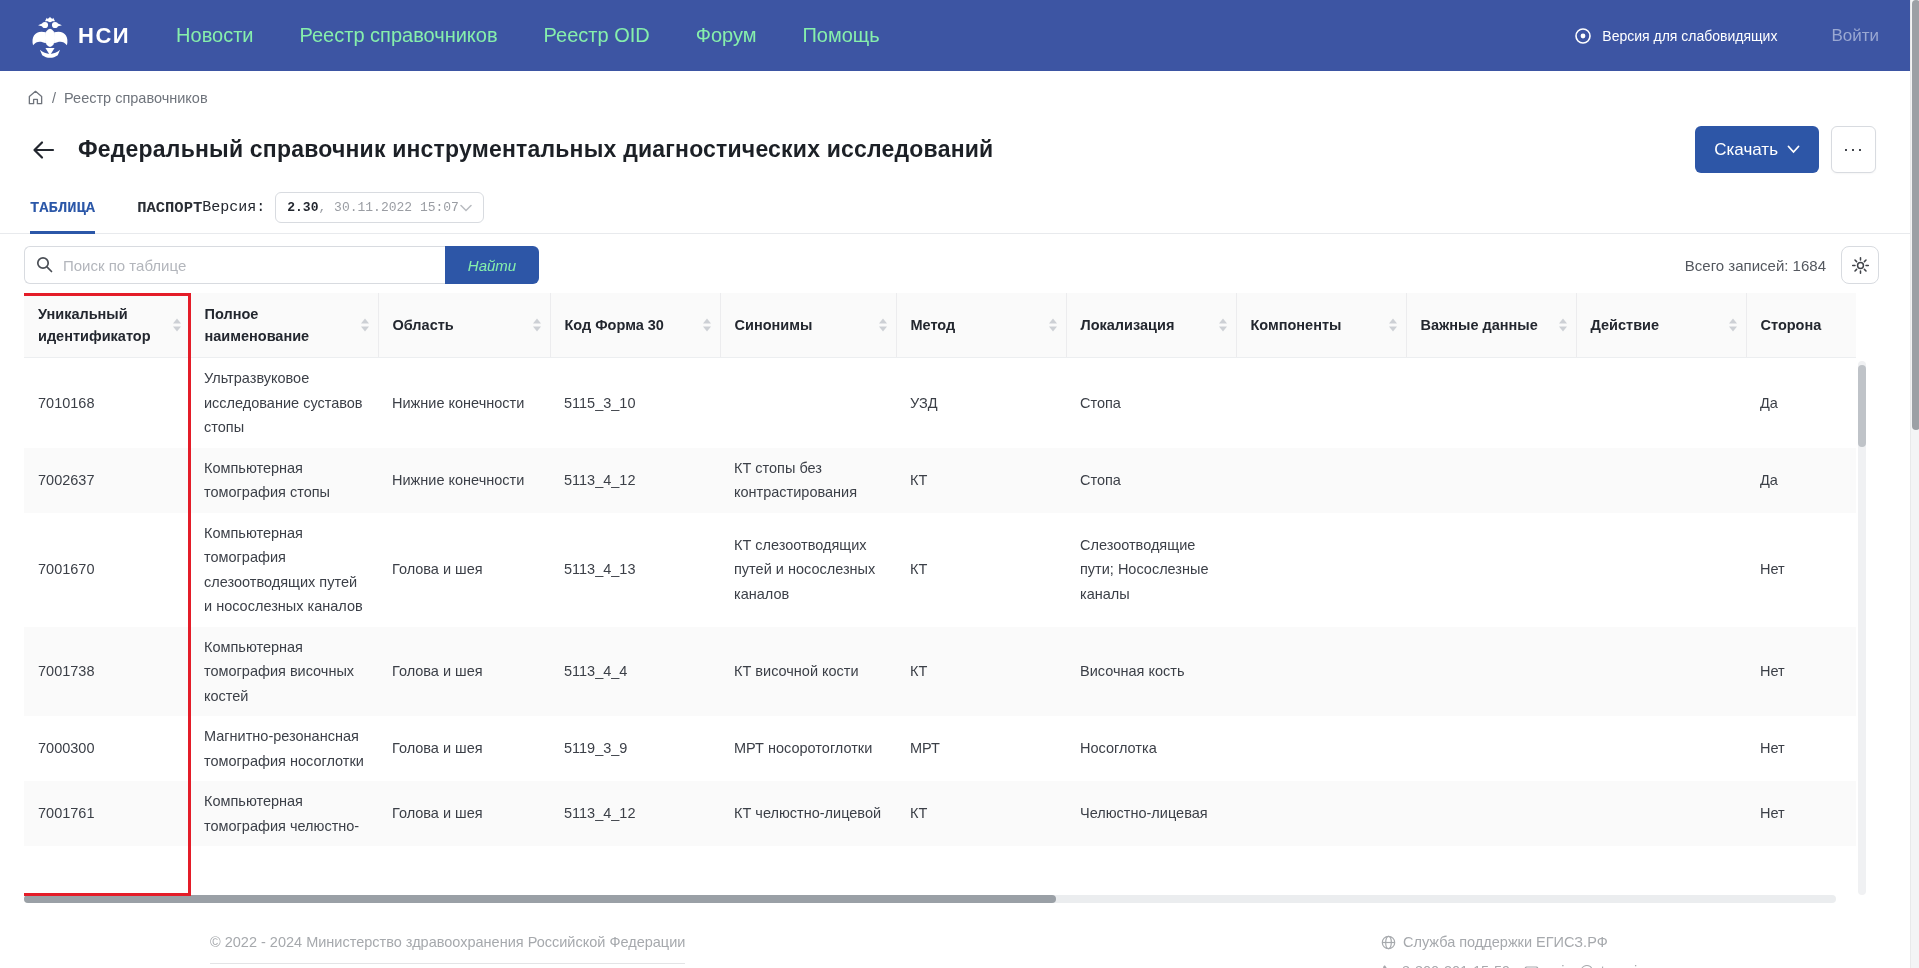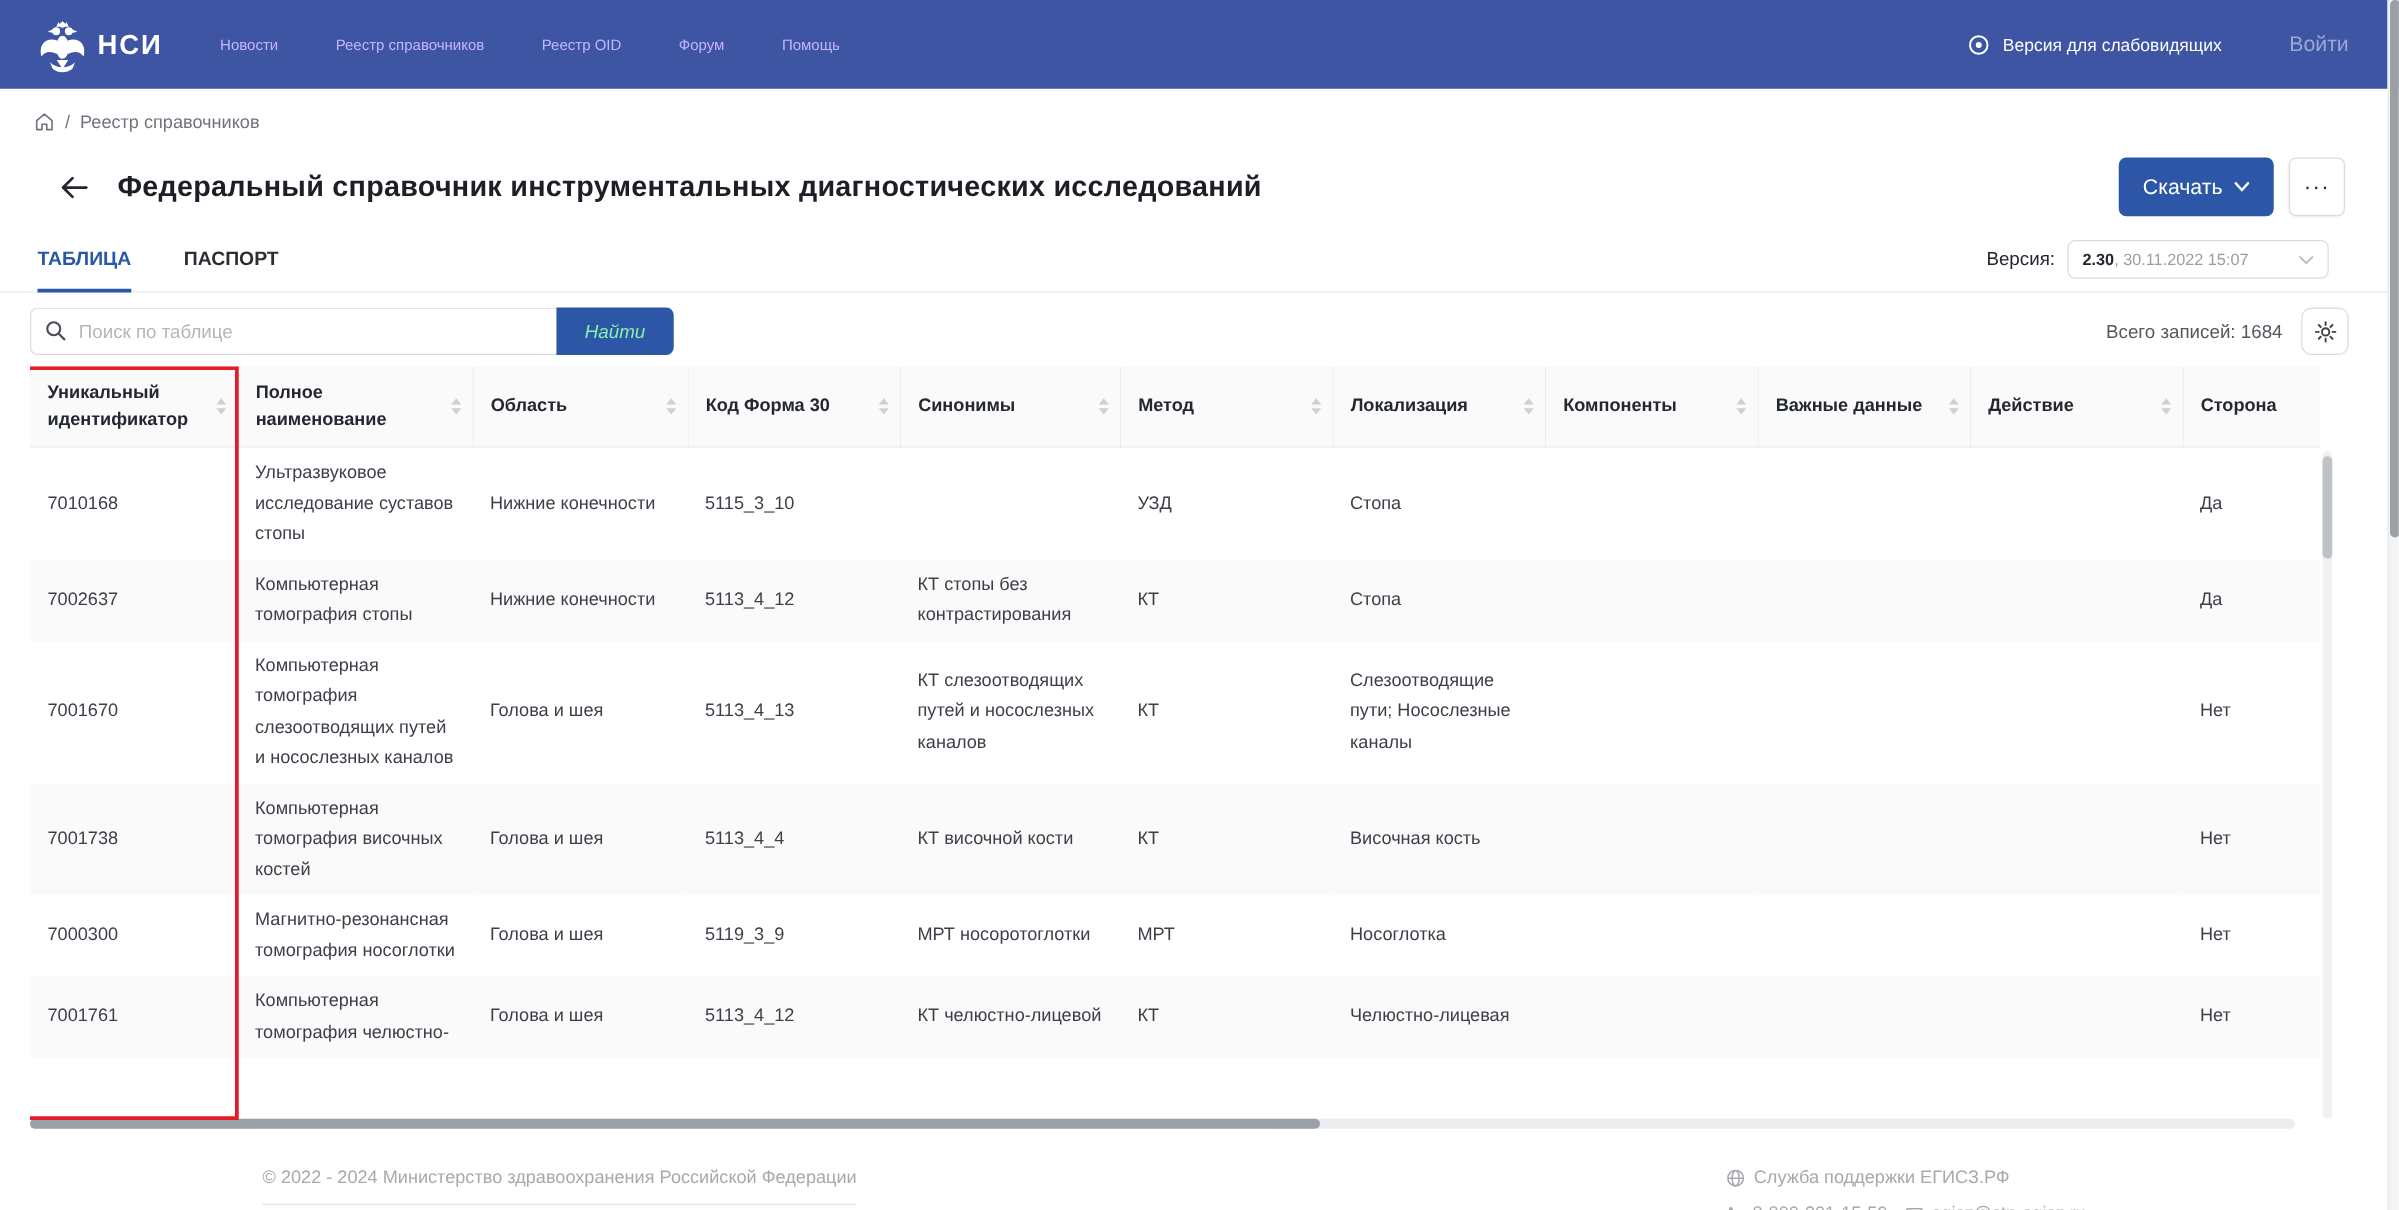--- a/index.html
+++ b/index.html
@@ -10,49 +10,49 @@
   }
   
   .navbar {
     height:71px; background:#3d55a3; display:flex; align-items:center;
     padding:0 40px 0 28px; color:#fff;
   }
   .brand { display:flex; align-items:center; gap:6px; margin-right:46px; cursor:pointer; }
   .brand .emblem { width:44px; height:46px; }
   .brand-name { font-size:22px; font-weight:bold; letter-spacing:1.5px; color:#fff; }
   .nav-links { display:flex; align-items:center; gap:46px; }
-  .nav-link { font-size:12px; color:#c4b5fd; cursor:pointer; white-space:nowrap; }
+  .nav-link { font-size:20px; color:#86efac; cursor:pointer; white-space:nowrap; }
   .nav-right { margin-left:auto; display:flex; align-items:center; gap:54px; }
   .nav-access { display:flex; align-items:center; gap:10px; font-size:14px; color:#ffffff; cursor:pointer; }
   .nav-login { font-size:17px; color:#9aa8d2; cursor:pointer; }
   
   .breadcrumb {
     display:flex; align-items:center; gap:8px; padding:18px 40px 0 27px;
     font-size:14.5px; color:#6f747c;
   }
   .breadcrumb .home { width:17px; height:17px; cursor:pointer; display:block; }
   
-  .title-row { display:flex; align-items:center; padding:20px 43px 0 46px; }
+  .title-row { display:flex; align-items:center; padding:20px 43px 0 30px; }
   .back-btn { width:28px; height:28px; margin-right:20px; cursor:pointer; flex:none; }
   h1.page-title { font-size:23px; font-weight:bold; color:#1c2026; letter-spacing:.2px; }
   .title-actions { margin-left:auto; display:flex; gap:12px; }
   .btn-download {
     display:flex; align-items:center; gap:9px; background:#2d56a7; color:#fff;
     border:none; border-radius:6px; font-size:17px; font-family:inherit;
     padding:12px 19px; cursor:pointer; height:47px;
   }
   .btn-more {
     width:45px; height:47px; background:#fff; border:1px solid #d8dbe0; border-radius:6px;
     font-size:18px; letter-spacing:1px; color:#23272f; cursor:pointer; font-family:inherit;
     box-shadow:0 1px 2px rgba(0,0,0,.04);
   }
   
   .tabs-row {
-    display:flex; align-items:flex-end; justify-content:space-between;
-    margin-top:16px; padding:0 56px 0 30px; border-bottom:1px solid #e8eaed;
+    display:flex; align-items:flex-end; justify-content:flex-start;
+    margin-top:16px; padding:0 56px 0 30px; border-bottom:1px solid #e8eaed;font-family:Liberation Mono, monospace;
   }
   .tabs { display:flex; gap:42px; }
   .tab { font-size:15.5px; font-weight:bold; padding:10px 0 16px; cursor:pointer; position:relative; color:#2a2e35; }
   .tab.active { color:#2b57a8; }
   .tab.active::after { content:""; position:absolute; left:0; right:0; bottom:-1px; height:3px; background:#2b57a8; }
   .version { display:flex; align-items:center; gap:10px; margin-bottom:10px; }
   .version-label { font-size:15px; color:#23272f; }
   .version-select {
     width:209px; height:31px; border:1px solid #d8dbe0; border-radius:6px; background:#fff;
     display:flex; align-items:center; padding:0 11px; font-size:13px; cursor:pointer;

